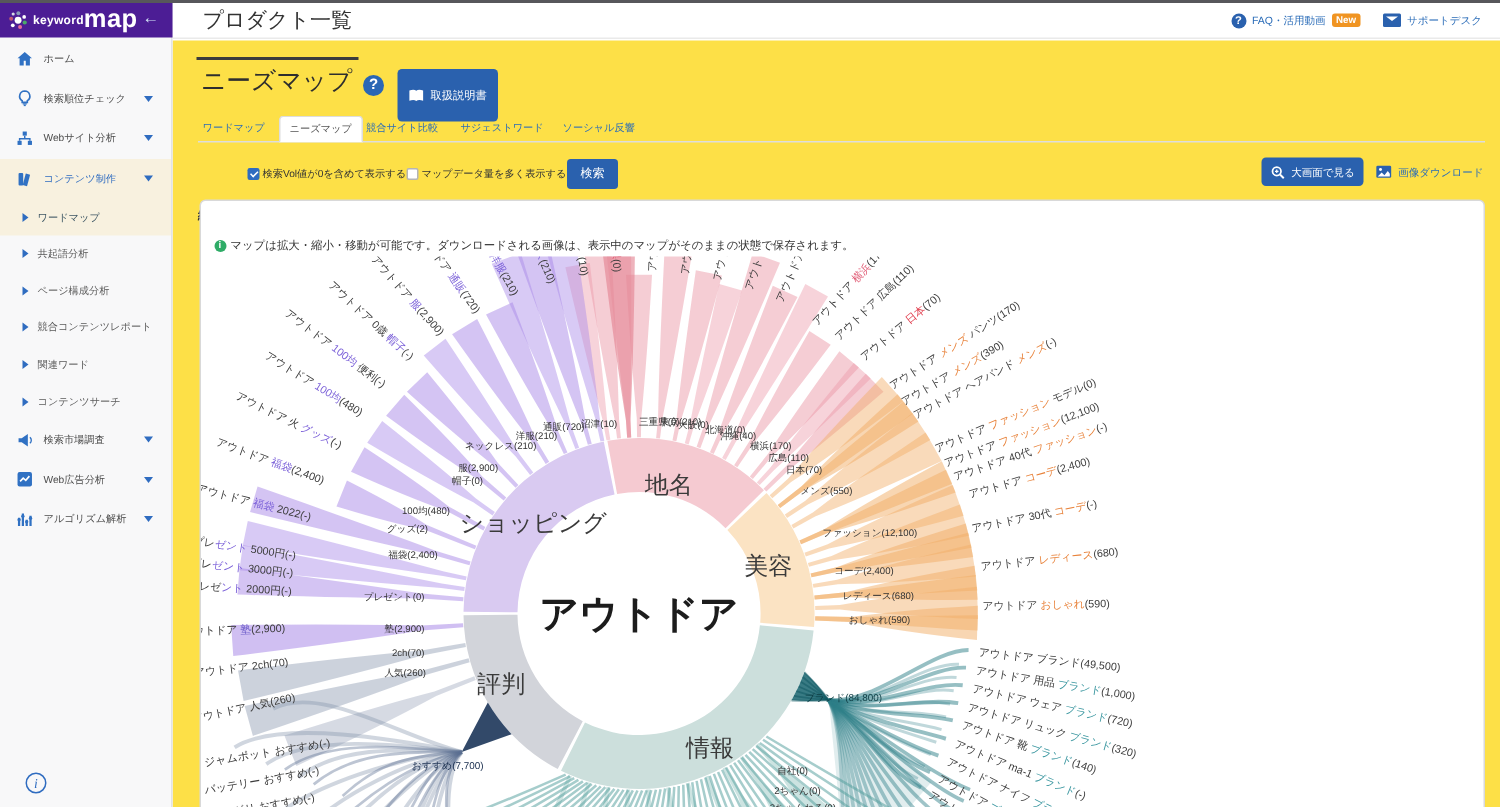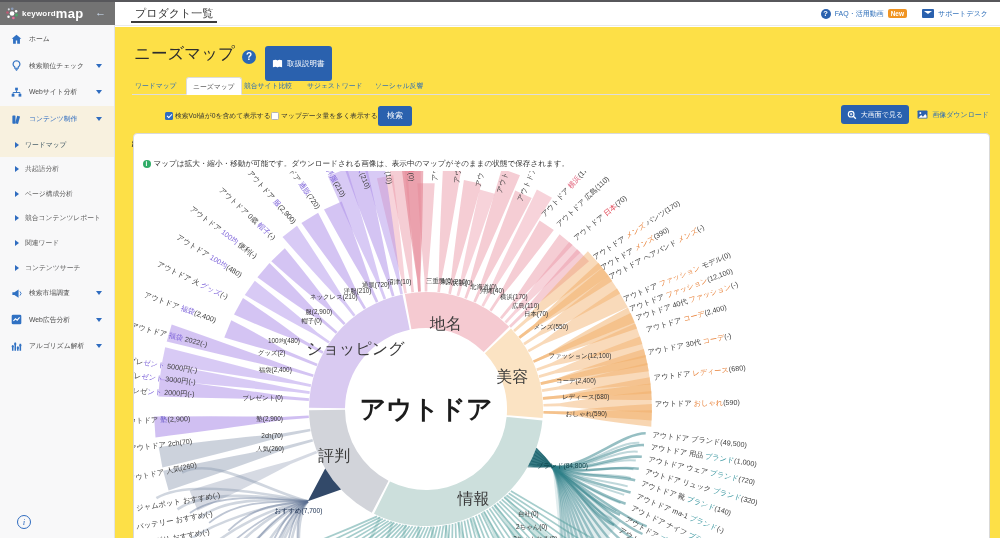--- a/index.html
+++ b/index.html
@@ -1,42 +1,42 @@
 <!DOCTYPE html>
 <html><head><meta charset="utf-8"><style>
 *{margin:0;padding:0;box-sizing:border-box;}
 html,body{width:1000px;height:538px;overflow:hidden;background:#fff;
  font-family:'Liberation Sans',sans-serif;}
 .topstrip{position:absolute;left:0;top:0;width:1000px;height:2px;background:#57575b;z-index:60;}
 
 .sidebar{position:absolute;left:0;top:0;width:115px;height:538px;background:#f8f8f9;
  border-right:1px solid #e2e3e6;z-index:50;}
-.sb-head{position:absolute;left:0;top:2px;width:115px;height:23px;background:#737373;color:#fff;}
+.sb-head{position:absolute;left:0;top:2px;width:115px;height:23px;background:#4c1d95;color:#fff;}
 .sb-logo{position:absolute;left:5px;top:3px;height:16px;display:flex;align-items:center;}
 .sb-kw{font-size:8px;font-weight:bold;color:#fff;letter-spacing:.2px;}
-.sb-map{font-size:13px;font-weight:bold;color:#fff;letter-spacing:.3px;}
+.sb-map{font-size:17px;font-weight:bold;color:#fff;letter-spacing:.3px;}
 .sb-back{position:absolute;right:9px;top:4px;color:#cfe0f5;font-size:11px;}
 .menu{position:absolute;top:26px;left:0;width:114px;}
 .mi{position:relative;height:26.6px;display:flex;align-items:center;}
 .mi .ic{width:11px;height:11px;margin-left:11px;flex:none;}
 .mi .tx{font-size:6.8px;color:#4b4b4b;margin-left:7px;white-space:nowrap;}
 .mi .tx.blue{color:#2f6cc0;}
 .mi .car{position:absolute;right:12px;width:0;height:0;border-left:3px solid transparent;
  border-right:3px solid transparent;border-top:4px solid #2f6cc0;}
 .smi{position:relative;height:24.6px;display:flex;align-items:center;}
 .smi .ar{width:0;height:0;border-top:3px solid transparent;border-bottom:3px solid transparent;
  border-left:4px solid #2f6cc0;margin-left:15px;flex:none;}
 .smi .tx{font-size:6.8px;color:#5b5b5b;margin-left:6px;white-space:nowrap;}
 .cream{background:#f8f1df;}
 .sb-info{position:absolute;left:17px;top:515px;width:14px;height:14px;border:1.2px solid #2f6cc0;
  border-radius:50%;color:#2f6cc0;font-size:9px;text-align:center;line-height:13px;font-style:italic;font-family:'Liberation Serif',serif;}
 
 .topbar{position:absolute;left:115px;top:2px;width:885px;height:23.5px;background:#fff;
  border-bottom:1px solid #eaeaea;z-index:40;}
-.ptab{position:absolute;left:16px;top:0;height:21px;line-height:23.5px;font-size:11px;color:#333;
+.ptab{position:absolute;left:16px;top:0;height:38px;line-height:23.5px;font-size:14px;color:#333;
  border-bottom:2px solid #3c3c3c;padding:0 4px;text-align:right;}
 .tr-right{position:absolute;right:8px;top:0;height:23.5px;display:flex;align-items:center;}
 .faq-ic{width:10px;height:10px;border-radius:50%;background:#2a61ae;color:#fff;font-size:7.5px;
  font-weight:bold;text-align:center;line-height:10px;}
 .tr-tx{font-size:7px;color:#2a6cb8;margin:0 4px;}
 .badge-new{background:#f09422;color:#fff;font-size:6.5px;font-weight:bold;border-radius:2px;
  padding:1px 3px;}
 .env{width:12px;height:9px;background:#2a61ae;border-radius:1px;position:relative;margin-left:15px;}
 .env:before{content:'';position:absolute;left:1.5px;top:1.5px;border-left:4.5px solid transparent;
  border-right:4.5px solid transparent;border-top:3.5px solid #fff;}

